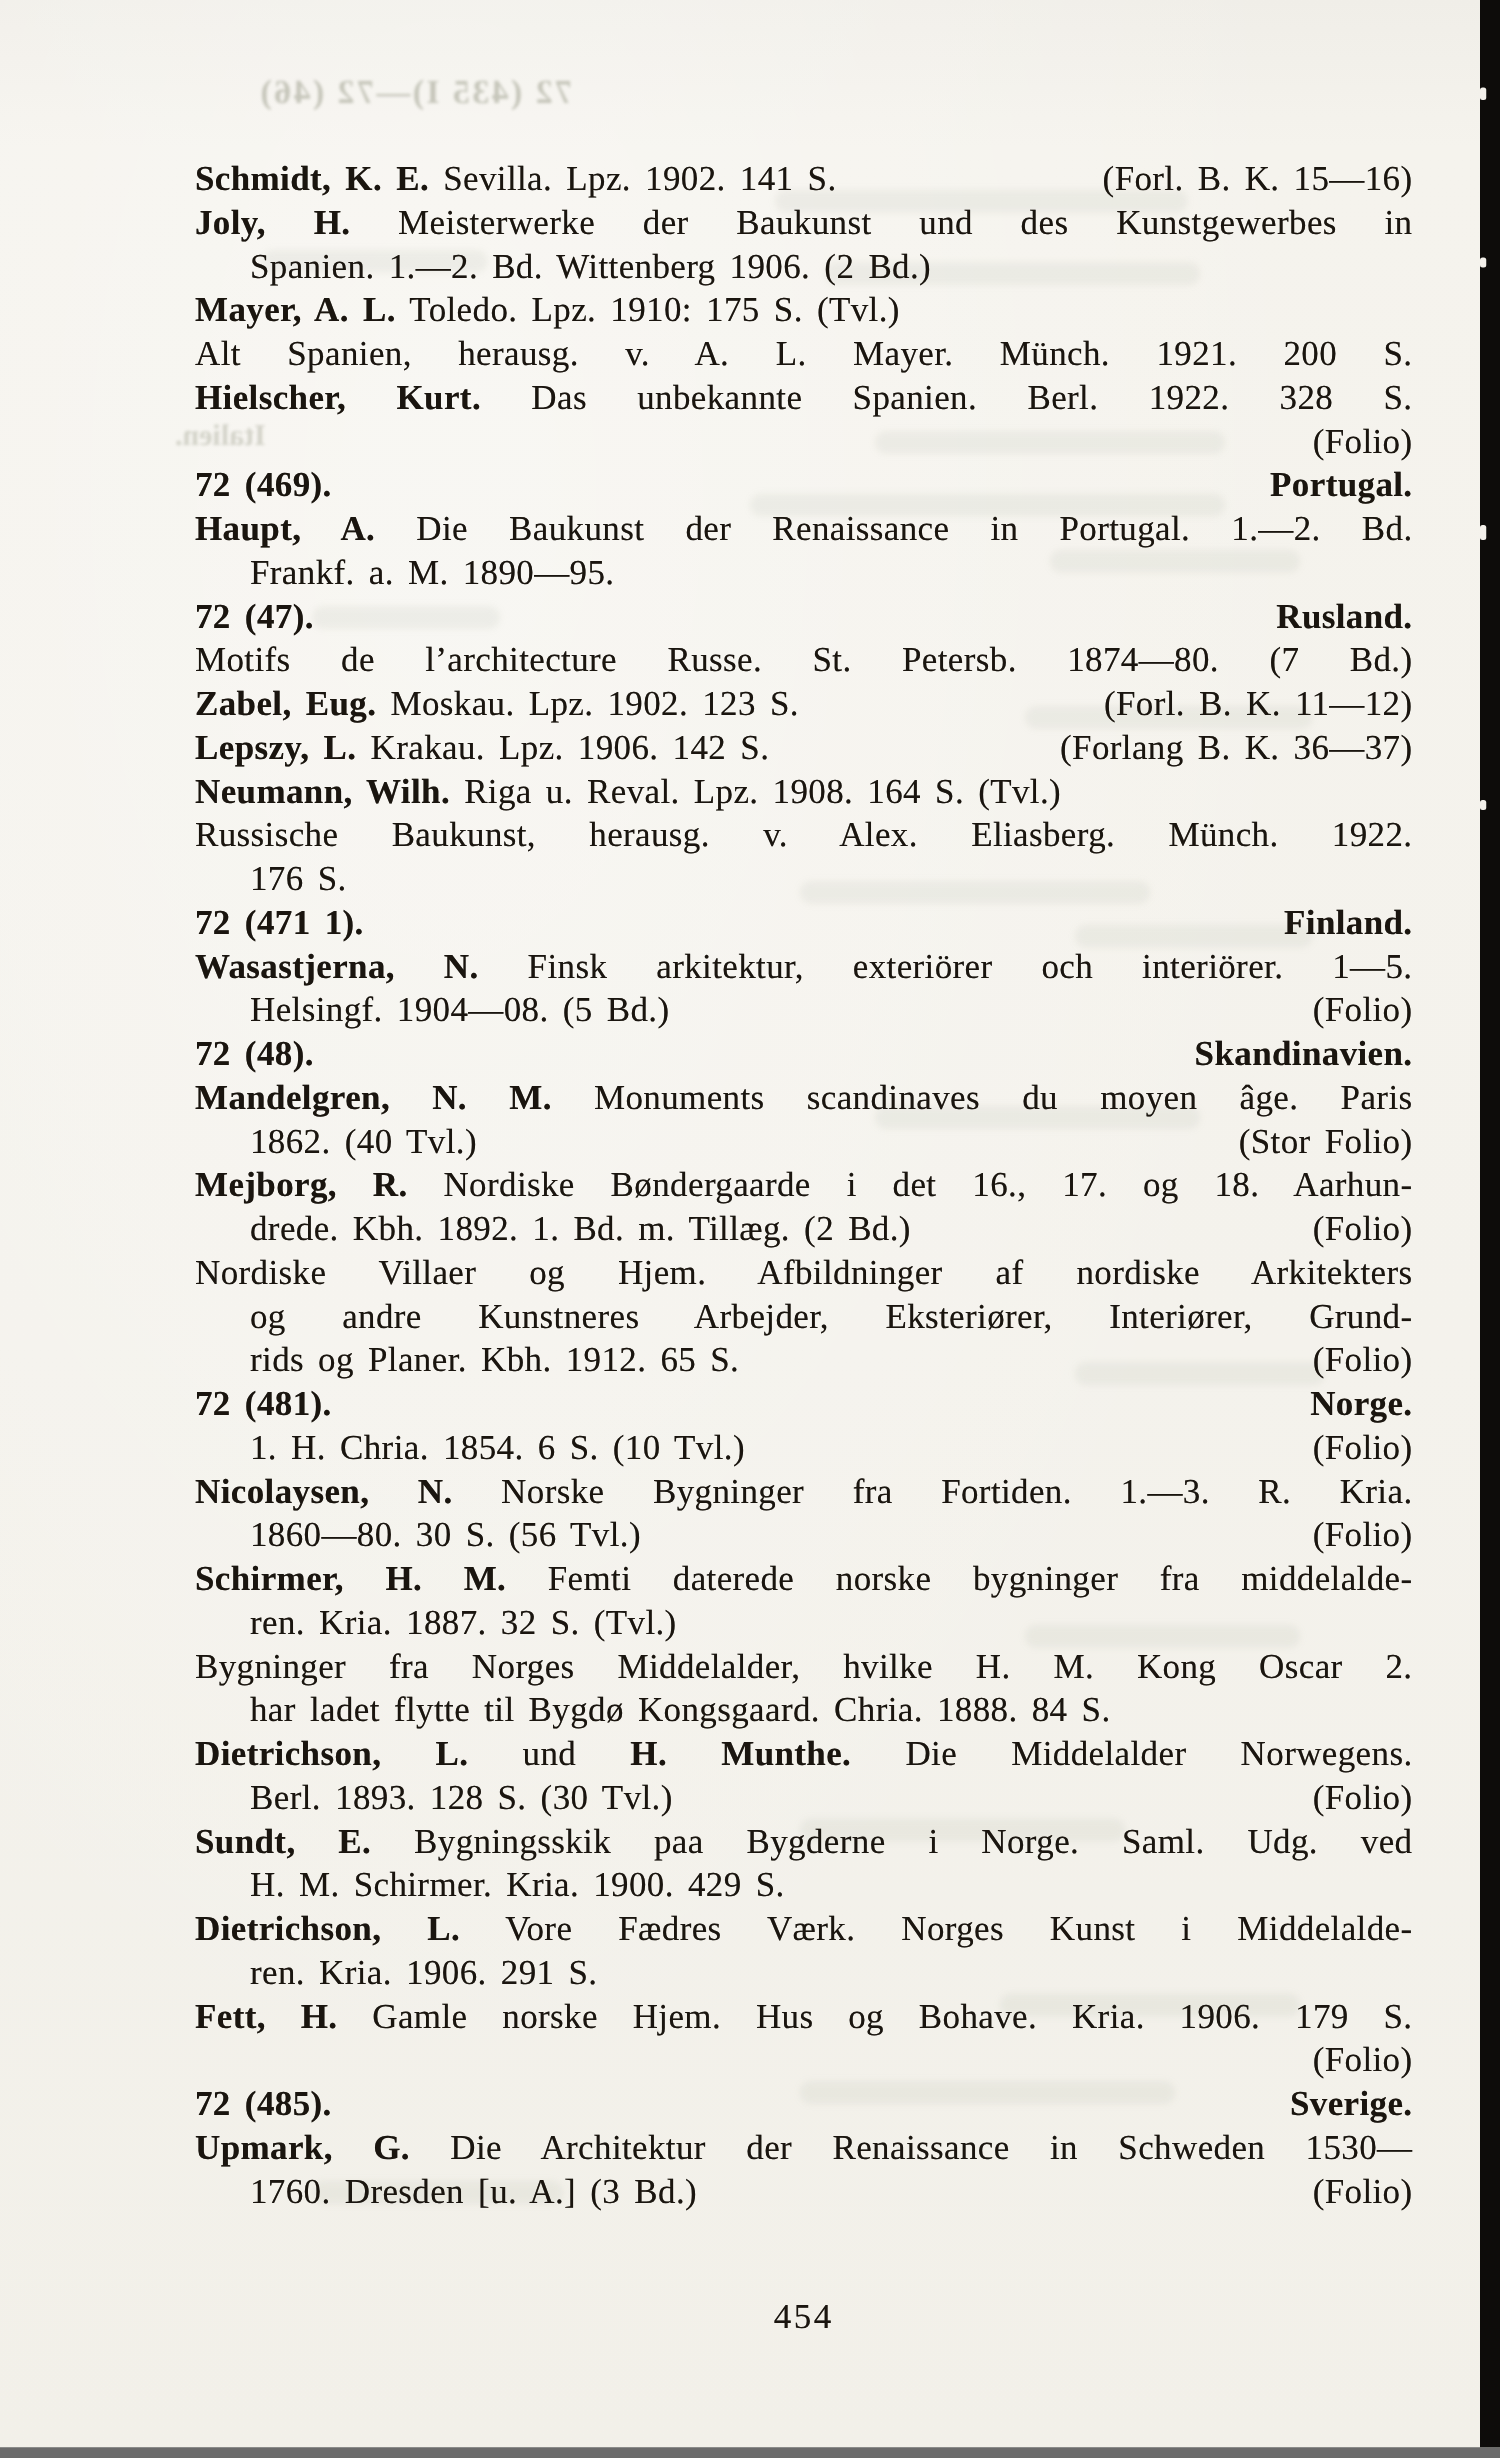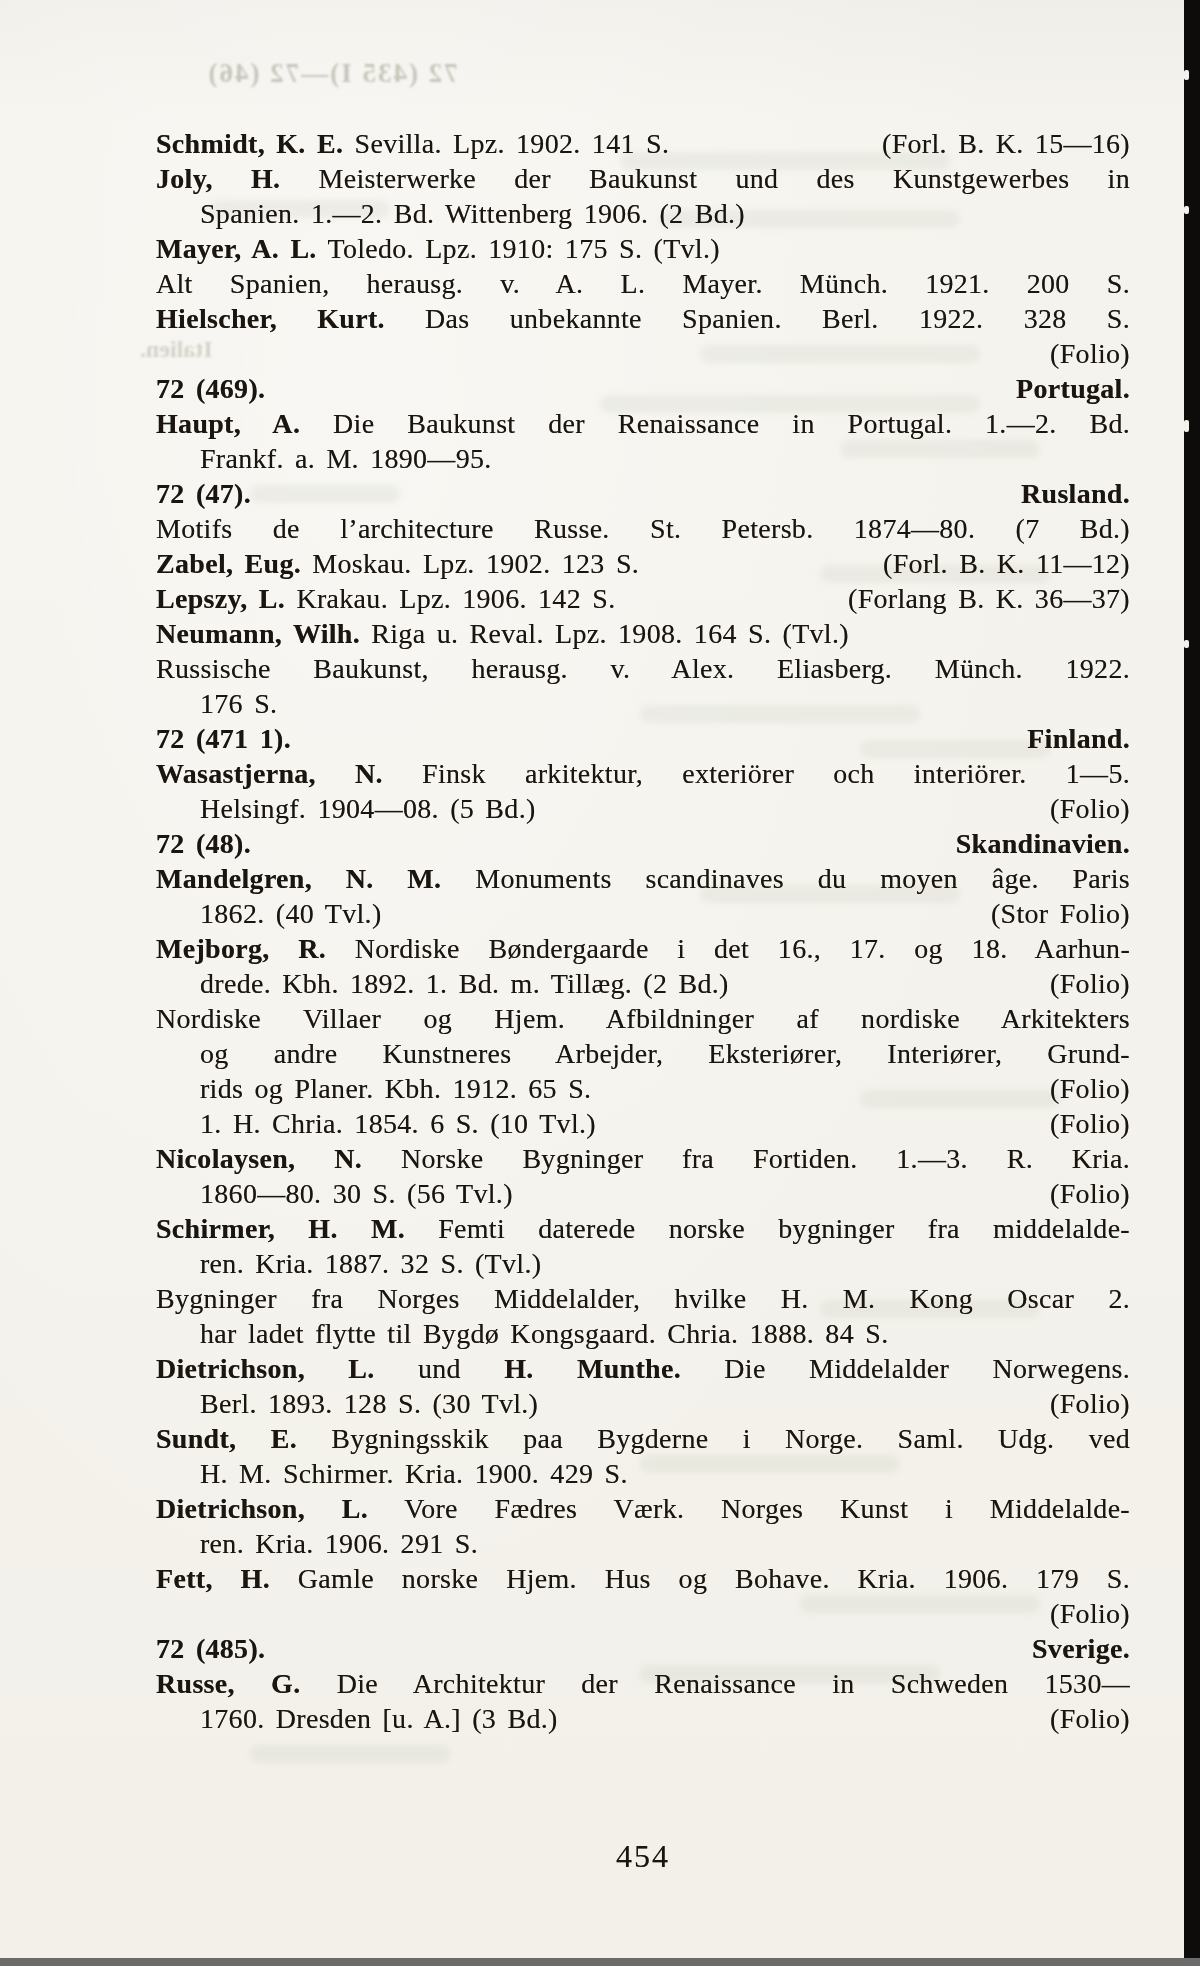--- a/index.html
+++ b/index.html
@@ -26,21 +26,21 @@
     white-space:normal;
   }
   .jl{text-align:justify;text-align-last:justify;}
   .sb{display:flex;justify-content:space-between;align-items:baseline;}
   .ind{padding-left:44px;}
   .b{font-weight:bold;}
   .lt{min-width:0;}
   .rt{flex:0 0 auto;padding-left:12px;}
   .pagenum{
     position:absolute;top:1838px;left:156px;width:974px;
-    text-align:center;font-size:32px;letter-spacing:2px;
+    text-align:center;font-size:28px;letter-spacing:2px;
     text-shadow:0 0 0.5px rgba(26,21,15,0.55);
   }
   
   .bleed-header{
     position:absolute;top:58px;left:158px;width:348px;
     transform:scaleX(-1);
     font-weight:bold;font-size:27px;letter-spacing:2px;text-align:center;
     color:rgba(124,128,106,0.40);filter:blur(1.1px);
     user-select:none;
   }
@@ -146,20 +146,24 @@
       <div class="line sb ind">
         <span class="lt"><span>drede. Kbh. 1892. 1. Bd. m. Tillæg. (2 Bd.)</span></span>
         <span class="rt">(Folio)</span>
       </div>
       <div class="line jl"><span class="lt"><span>Nordiske Villaer og Hjem. Afbildninger af nordiske Arkitekters</span></span></div>
       <div class="line jl ind"><span class="lt"><span>og andre Kunstneres Arbejder, Eksteriører, Interiører, Grund-</span></span></div>
       <div class="line sb ind">
         <span class="lt"><span>rids og Planer. Kbh. 1912. 65 S.</span></span>
         <span class="rt">(Folio)</span>
       </div>
+      <div class="line sb">
+        <span class="lt"><span class="b">72 (481).</span></span>
+        <span class="rt b">Norge.</span>
+      </div>
       <div class="line sb ind">
         <span class="lt"><span>1. H. Chria. 1854. 6 S. (10 Tvl.)</span></span>
         <span class="rt">(Folio)</span>
       </div>
       <div class="line jl"><span class="lt"><span class="b">Nicolaysen, N.</span><span> Norske Bygninger fra Fortiden. 1.—3. R. Kria.</span></span></div>
       <div class="line sb ind">
         <span class="lt"><span>1860—80. 30 S. (56 Tvl.)</span></span>
         <span class="rt">(Folio)</span>
       </div>
       <div class="line jl"><span class="lt"><span class="b">Schirmer, H. M.</span><span> Femti daterede norske bygninger fra middelalde-</span></span></div>
@@ -177,21 +181,21 @@
       <div class="line nl ind"><span class="lt"><span>ren. Kria. 1906. 291 S.</span></span></div>
       <div class="line jl"><span class="lt"><span class="b">Fett, H.</span><span> Gamle norske Hjem. Hus og Bohave. Kria. 1906. 179 S.</span></span></div>
       <div class="line sb">
         <span class="lt"></span>
         <span class="rt">(Folio)</span>
       </div>
       <div class="line sb">
         <span class="lt"><span class="b">72 (485).</span></span>
         <span class="rt b">Sverige.</span>
       </div>
-      <div class="line jl"><span class="lt"><span class="b">Russe, G.</span><span> Die Architektur der Renaissance in Schweden 1530—</span></span></div>
+      <div class="line jl"><span class="lt"><span class="b">Upmark, G.</span><span> Die Architektur der Renaissance in Schweden 1530—</span></span></div>
       <div class="line sb ind">
         <span class="lt"><span>1760. Dresden [u. A.] (3 Bd.)</span></span>
         <span class="rt">(Folio)</span>
       </div>
     </div>
 
   <div class="pagenum">454</div>
 
   <div class="edge">
     <div class="nick" style="top:70px;height:10px;"></div>

